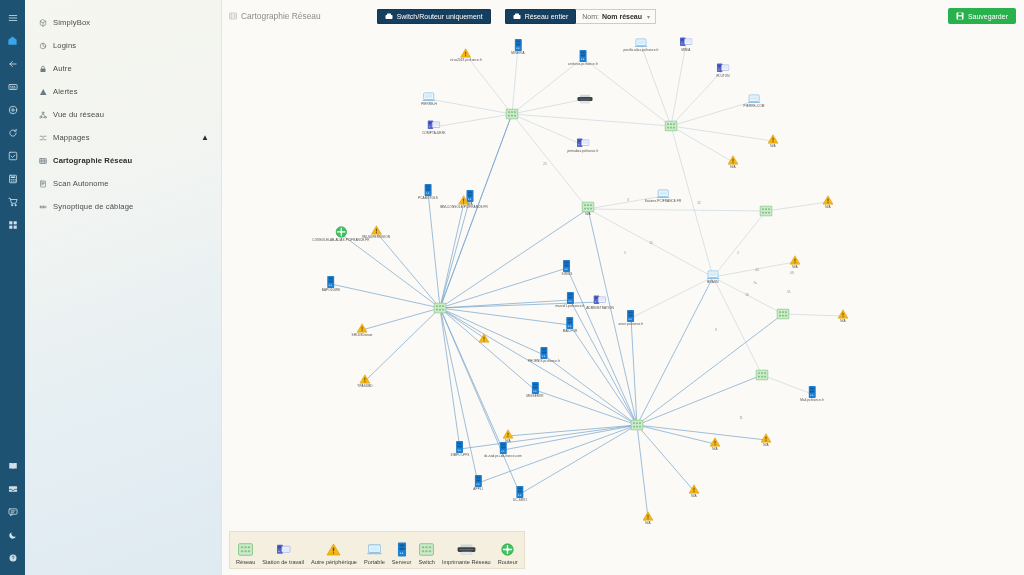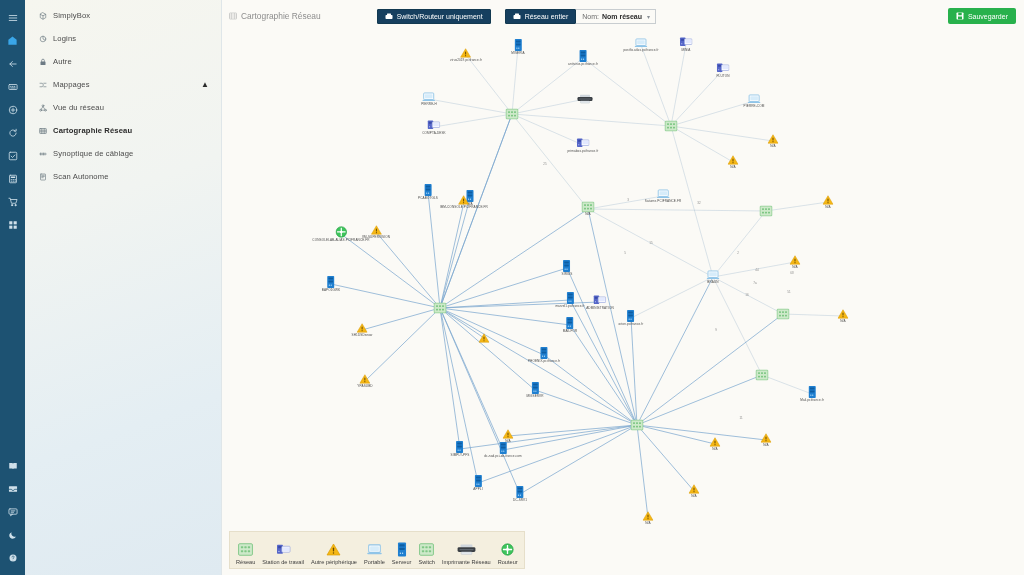--- a/index.html
+++ b/index.html
@@ -35,21 +35,21 @@
 
   
   #nav-sidebar {
     width: 197px; flex: 0 0 197px; height: 575px;
     background: linear-gradient(160deg, #f6f6ef 0%, #f1f4f1 35%, #e4eef3 72%, #dfeaf1 100%);
     padding-top: 4px;
     position: relative;
     border-right: 1px solid #dfe6e9;
   }
   .nav-item {
-    display: flex; align-items: center;
+    display: flex; align-items: flex-end;
     height: 23px;
     padding-left: 14px;
     color: #4a4a4a;
     font-size: 7.6px;
     position: relative;
     cursor: pointer;
   }
   .nav-item .nav-ico {
     width: 14px; flex: 0 0 14px;
     display: flex; align-items: center;
@@ -296,65 +296,73 @@
         <span class="nav-ico">
           <svg width="8" height="8" viewBox="0 0 16 16" fill="none" stroke="currentColor" stroke-width="1.3" stroke-linecap="round" stroke-linejoin="round">
             <rect x="3" y="7" width="10" height="7" rx="1.2" fill="currentColor" stroke="none"></rect>
             <path d="M5.3 7V5a2.7 2.7 0 0 1 5.4 0v2" stroke-width="1.5"></path>
           </svg>
         </span>
         <span class="nav-label">Autre</span>
       </div>
       <div class="nav-item">
         <span class="nav-ico">
-          <svg width="8" height="8" viewBox="0 0 16 16" fill="none" stroke="currentColor" stroke-width="1.3" stroke-linecap="round" stroke-linejoin="round">
-            <path d="M2 4.5h4.5L9 8l-2.5 3.5H2"></path>
-            <path d="M14 4.5H9.5"></path>
-            <path d="M14 11.5H9.5"></path>
-          </svg>
-        </span>
-        <span class="nav-label">Mappages</span>
-        <span class="nav-badge">▲</span>
+          <svg width="8.5" height="8.5" viewBox="0 0 16 16" fill="none" stroke="currentColor" stroke-width="1.3" stroke-linecap="round" stroke-linejoin="round">
+            <path d="M8 2l6.2 11H1.8z" fill="currentColor" stroke="none"></path>
+          </svg>
+        </span>
+        <span class="nav-label">Alertes</span>
       </div>
       <div class="nav-item">
         <span class="nav-ico">
           <svg width="8" height="8" viewBox="0 0 16 16" fill="none" stroke="currentColor" stroke-width="1.3" stroke-linecap="round" stroke-linejoin="round">
             <circle cx="8" cy="3.4" r="1.8"></circle>
             <circle cx="3.2" cy="12.4" r="1.8"></circle>
             <circle cx="12.8" cy="12.4" r="1.8"></circle>
             <path d="M8 5.2L4.1 10.8M8 5.2l3.9 5.6M5 12.4h6"></path>
           </svg>
         </span>
         <span class="nav-label">Vue du réseau</span>
       </div>
+      <div class="nav-item">
+        <span class="nav-ico">
+          <svg width="8" height="8" viewBox="0 0 16 16" fill="none" stroke="currentColor" stroke-width="1.3" stroke-linecap="round" stroke-linejoin="round">
+            <path d="M2 4.5h4.5L9 8l-2.5 3.5H2"></path>
+            <path d="M14 4.5H9.5"></path>
+            <path d="M14 11.5H9.5"></path>
+          </svg>
+        </span>
+        <span class="nav-label">Mappages</span>
+        <span class="nav-badge">▲</span>
+      </div>
       <div class="nav-item current">
         <span class="nav-ico">
           <svg width="8" height="8" viewBox="0 0 16 16" fill="none" stroke="currentColor" stroke-width="1.3" stroke-linecap="round" stroke-linejoin="round">
             <rect x="1.5" y="3" width="13" height="10" rx=".8"></rect>
             <path d="M5.6 3v10M10.4 3v10M1.5 6.4h13M1.5 9.6h13"></path>
           </svg>
         </span>
         <span class="nav-label">Cartographie Réseau</span>
       </div>
       <div class="nav-item">
         <span class="nav-ico">
           <svg width="8" height="8" viewBox="0 0 16 16" fill="none" stroke="currentColor" stroke-width="1.3" stroke-linecap="round" stroke-linejoin="round">
-            <path d="M1.5 8h13M3 6v4M6 6v4M9 6v4M12 6v4"></path>
-          </svg>
-        </span>
-        <span class="nav-label">Synoptique de câblage</span>
+            <rect x="3" y="2" width="10" height="12" rx="1"></rect>
+            <path d="M5.4 4.6h5.2M5.4 7h5.2M5.4 9.4h3"></path>
+          </svg>
+        </span>
+        <span class="nav-label">Scan Autonome</span>
       </div>
       <div class="nav-item">
         <span class="nav-ico">
           <svg width="8" height="8" viewBox="0 0 16 16" fill="none" stroke="currentColor" stroke-width="1.3" stroke-linecap="round" stroke-linejoin="round">
-            <rect x="3" y="2" width="10" height="12" rx="1"></rect>
-            <path d="M5.4 4.6h5.2M5.4 7h5.2M5.4 9.4h3"></path>
-          </svg>
-        </span>
-        <span class="nav-label">Scan Autonome</span>
+            <path d="M1.5 8h13M3 6v4M6 6v4M9 6v4M12 6v4"></path>
+          </svg>
+        </span>
+        <span class="nav-label">Synoptique de câblage</span>
       </div>
     </nav>
 
   <section id="main">
 
     <div id="toolbar">
       <div id="page-title">
         <span class="t-ico">
           <svg width="8" height="8" viewBox="0 0 16 16">
               <rect x="1" y="2" width="14" height="12" rx="1" fill="none" stroke="currentColor" stroke-width="1.4"></rect>

